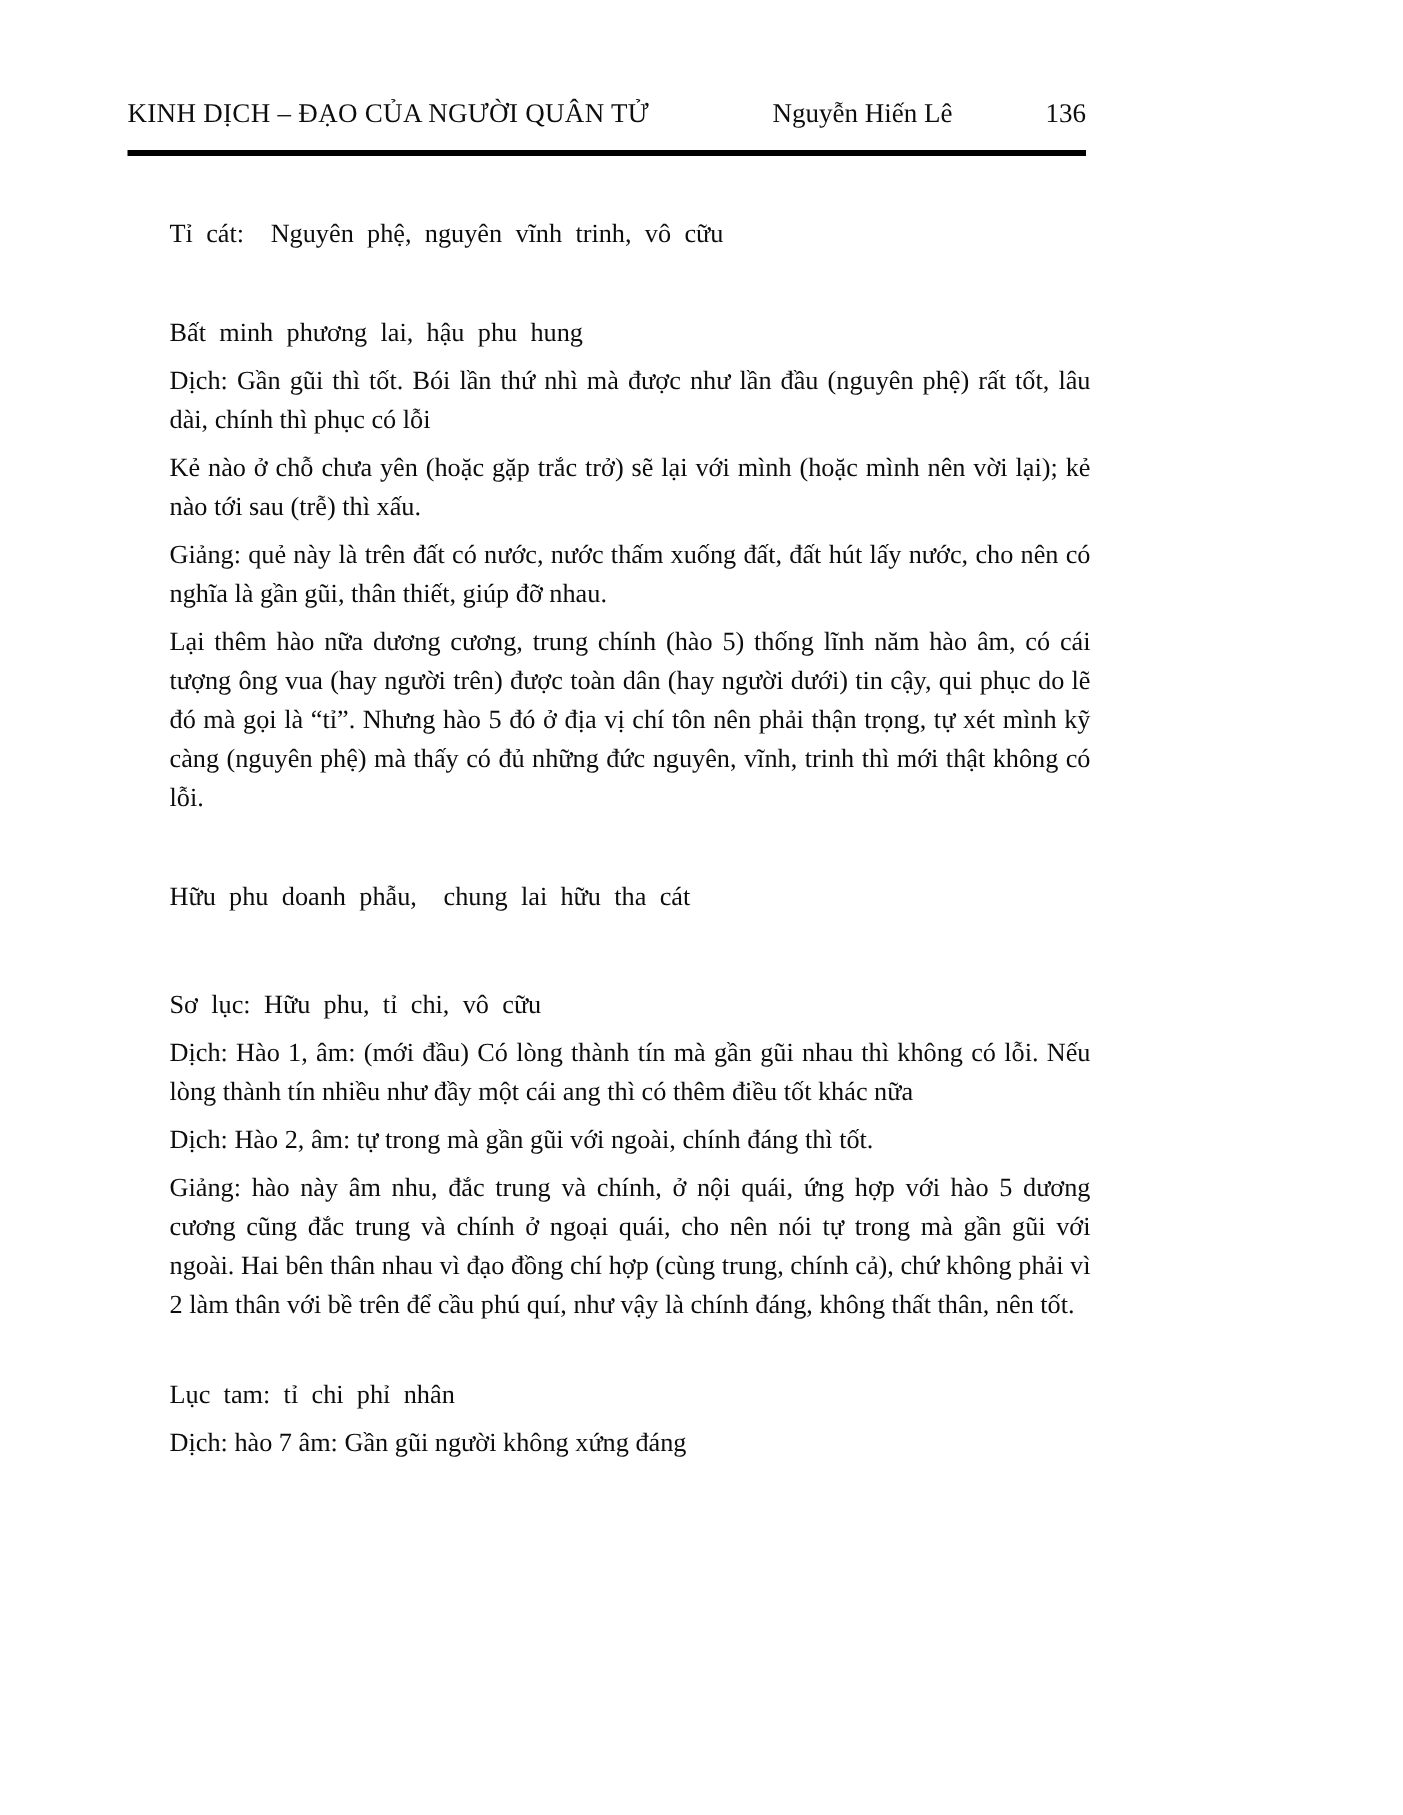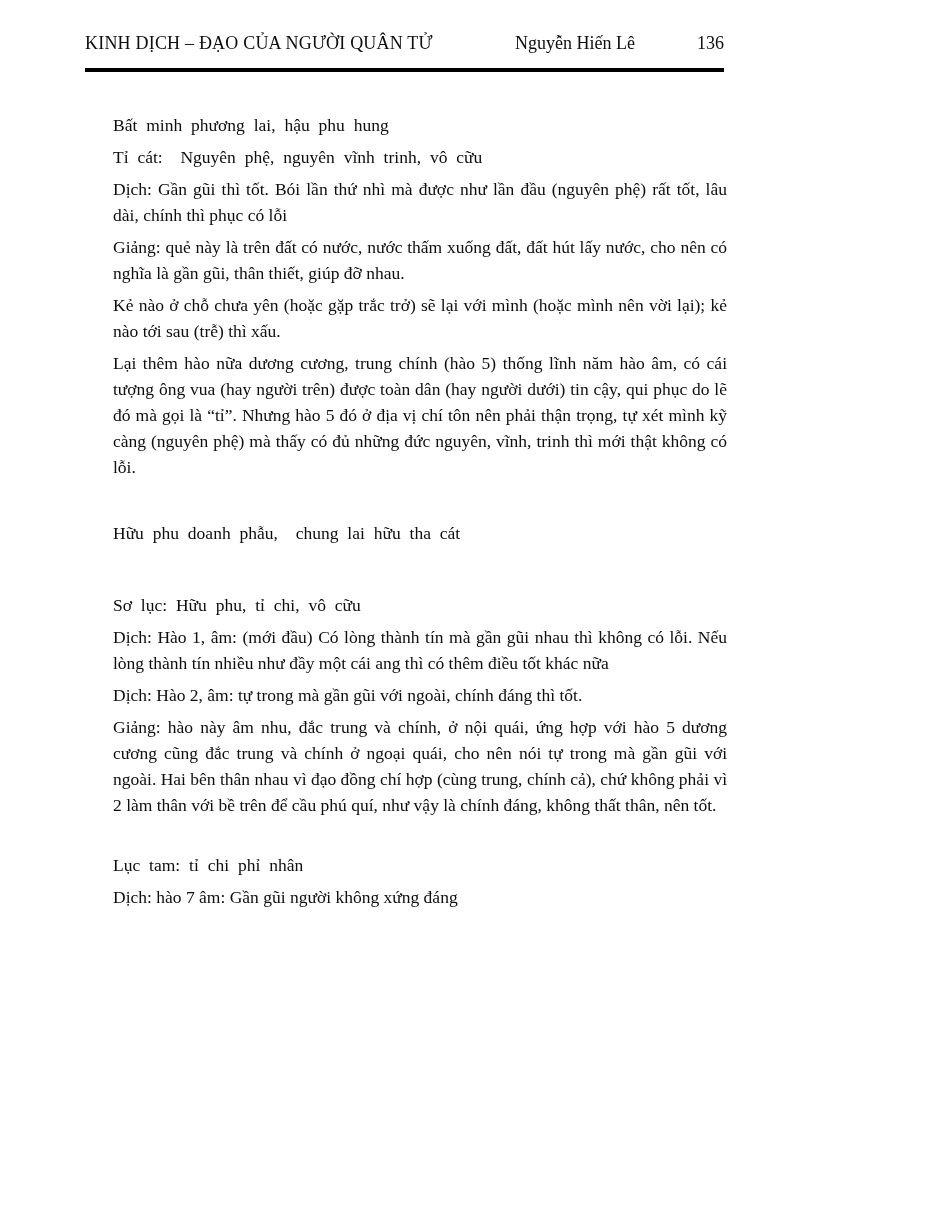--- a/index.html
+++ b/index.html
@@ -12,21 +12,21 @@
     min-height: 1210px;
     box-sizing: border-box;
     font-family: "Liberation Serif", "DejaVu Serif", serif;
     color: #0d0d0d;
     -webkit-font-smoothing: antialiased;
   }
   .page {
     box-sizing: border-box;
     width: 814px;
     min-height: 1210px;
-    padding: 32px 87px 60px 113px; 
+    padding: 64px 87px 60px 113px; 
     background: #ffffff;
   }
   
   .page-header {
     display: flex;
     align-items: baseline;
     margin-left: -28px;
     margin-right: 3px;
     font-size: 18px;
     line-height: 22px;
@@ -75,25 +75,25 @@
 
   <div class="page-header">
     <span class="book-title">KINH DỊCH – ĐẠO CỦA NGƯỜI QUÂN TỬ</span>
     <span class="author-name">Nguyễn Hiến Lê</span>
     <span class="page-number">136</span>
   </div>
 
   <div class="header-rule"></div>
 
   <div class="content">
+    <p class="spaced">Tỉ cát:  Nguyên phệ, nguyên vĩnh trinh, vô cữu</p>
     <p class="spaced gap-lg">Bất minh phương lai, hậu phu hung</p>
-    <p class="spaced">Tỉ cát:  Nguyên phệ, nguyên vĩnh trinh, vô cữu</p>
     <p>Dịch: Gần gũi thì tốt. Bói lần thứ nhì mà được như lần đầu (nguyên phệ) rất tốt, lâu dài, chính thì phục có lỗi</p>
+    <p>Kẻ nào ở chỗ chưa yên (hoặc gặp trắc trở) sẽ lại với mình (hoặc mình nên vời lại); kẻ nào tới sau (trễ) thì xấu.</p>
     <p>Giảng: quẻ này là trên đất có nước, nước thấm xuống đất, đất hút lấy nước, cho nên có nghĩa là gần gũi, thân thiết, giúp đỡ nhau.</p>
-    <p>Kẻ nào ở chỗ chưa yên (hoặc gặp trắc trở) sẽ lại với mình (hoặc mình nên vời lại); kẻ nào tới sau (trễ) thì xấu.</p>
     <p>Lại thêm hào nữa dương cương, trung chính (hào 5) thống lĩnh năm hào âm, có cái tượng ông vua (hay người trên) được toàn dân (hay người dưới) tin cậy, qui phục do lẽ đó mà gọi là “tỉ”. Nhưng hào 5 đó ở địa vị chí tôn nên phải thận trọng, tự xét mình kỹ càng (nguyên phệ) mà thấy có đủ những đức nguyên, vĩnh, trinh thì mới thật không có lỗi.</p>
     <p class="spaced gap-lg">Hữu phu doanh phẫu,  chung lai hữu tha cát</p>
     <p class="spaced gap-xl">Sơ lục: Hữu phu, tỉ chi, vô cữu</p>
     <p>Dịch: Hào 1, âm: (mới đầu) Có lòng thành tín mà gần gũi nhau thì không có lỗi. Nếu lòng thành tín nhiều như  đầy một cái ang thì có thêm điều tốt khác nữa</p>
     <p>Dịch: Hào 2, âm: tự trong mà gần gũi với ngoài, chính đáng thì tốt.</p>
     <p>Giảng: hào này âm nhu, đắc trung và chính, ở nội quái, ứng hợp với hào 5 dương cương cũng đắc trung và chính ở ngoại quái, cho nên nói tự trong mà gần gũi với ngoài. Hai bên thân nhau vì đạo đồng chí hợp (cùng trung, chính cả), chứ không phải vì 2 làm thân với bề trên để cầu phú quí, như vậy là chính đáng, không thất thân, nên tốt.</p>
     <p class="spaced gap-md">Lục tam: tỉ chi phỉ nhân</p>
     <p>Dịch: hào 7 âm: Gần gũi người không xứng đáng</p>
   </div>
 

